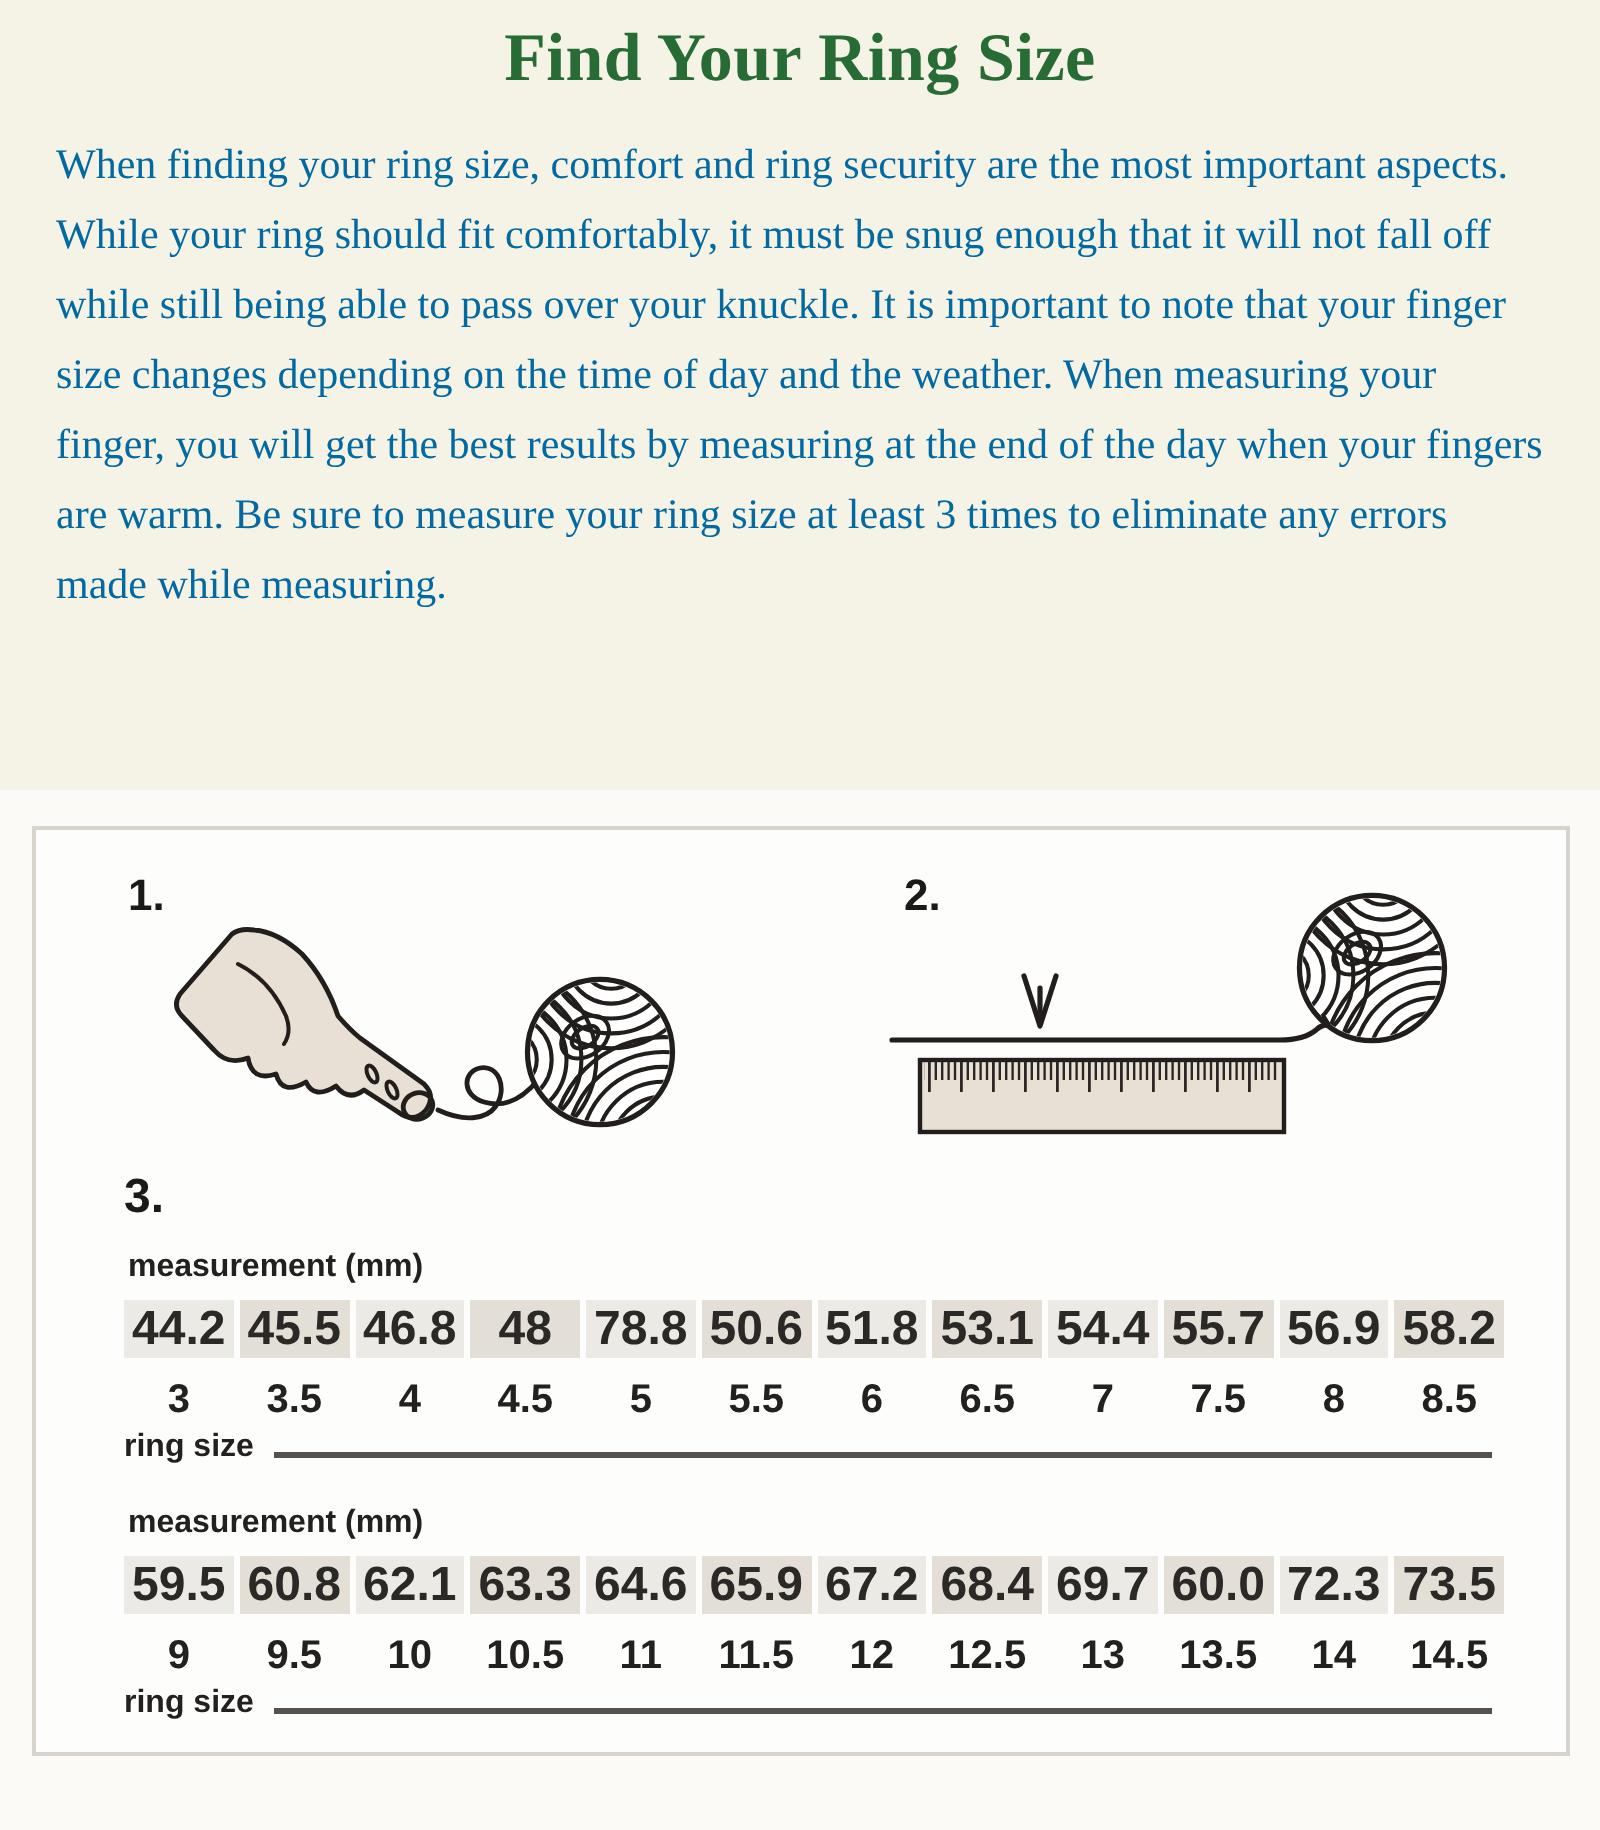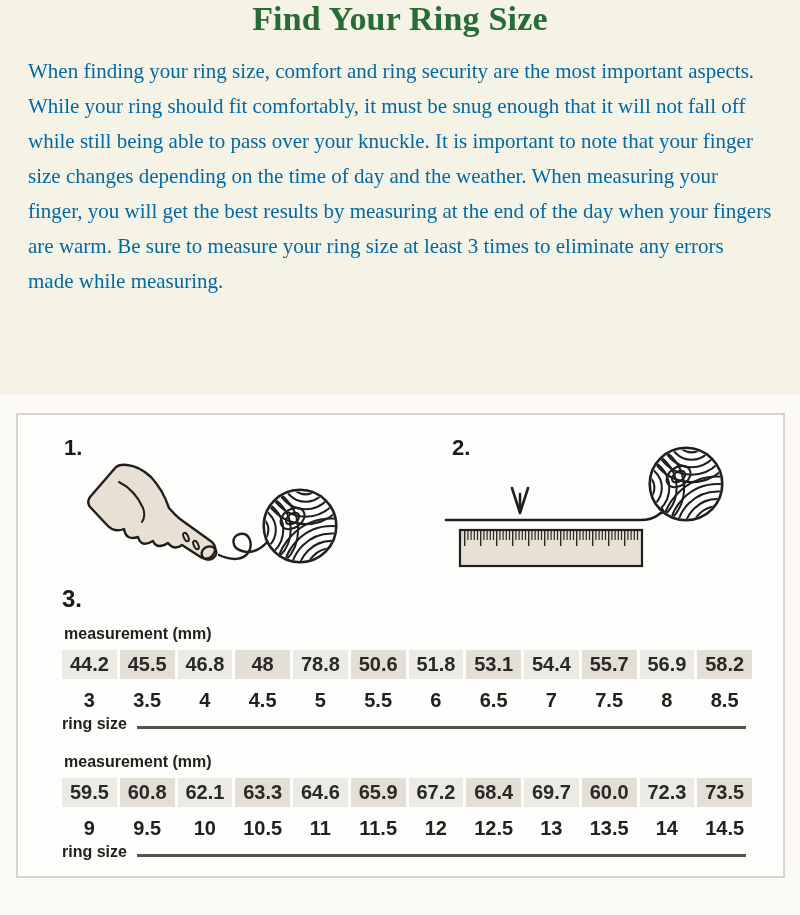--- a/index.html
+++ b/index.html
@@ -1,42 +1,42 @@
 <!DOCTYPE html>
 <html><head>
 <meta charset="utf-8">
 <style>
   html,body{margin:0;padding:0;}
   body{width:800px;height:915px;background:#fbfaf7;font-family:"Liberation Serif",serif;}
   .page{position:relative;width:800px;height:915px;overflow:hidden;}
 
   
   .hero{position:absolute;left:0;top:0;width:800px;height:395px;background:#f5f2e6;}
-  .hero h1{margin:0;padding-top:0;text-align:center;font-family:"Liberation Serif",serif;
+  .hero h1{margin:0;padding-top:11px;text-align:center;font-family:"Liberation Serif",serif;
            font-weight:bold;font-size:34px;color:#276b35;letter-spacing:.2px;}
   .hero p{margin:16px 28px 0 28px;font-size:21px;line-height:35px;color:#0369a1;}
 
   
   .panel{position:absolute;left:16px;top:413px;width:765px;height:461px;
          background:#fdfdfb;border:2px solid #d8d4cc;}
   .step-label{position:absolute;font-family:"Liberation Sans",sans-serif;font-weight:bold;
               font-size:22px;color:#1c1a17;}
   #step1{left:46px;top:20px;}
   #step2{left:434px;top:20px;}
   #step3{left:44px;top:170px;font-size:24px;}
   .illo1{position:absolute;left:67px;top:43px;width:260px;height:120px;}
   .illo2{position:absolute;left:422px;top:13px;width:320px;height:150px;}
 
   
   .tables{position:absolute;left:44px;top:210px;width:690px;font-family:"Liberation Sans",sans-serif;}
   .size-table + .size-table{margin-top:20px;}
   .m-label{font-weight:bold;font-size:16px;color:#23211e;margin:0 0 7px 2px;}
   .mm-row{display:flex;gap:3px;height:29px;}
   .mm-cell{flex:1;display:flex;align-items:center;justify-content:center;
-           background:#eceae4;font-weight:bold;font-size:20px;color:#2b2926;}
+           background:#eceae4;font-weight:bold;font-size:24px;color:#2b2926;}
   .mm-cell:nth-child(even){background:#e3dfd7;}
   .size-row{display:flex;gap:3px;height:26px;margin-top:8px;}
   .size-cell{flex:1;text-align:center;font-weight:bold;font-size:20px;color:#23211e;
              display:flex;align-items:center;justify-content:center;}
   .rs-row{display:flex;align-items:center;height:18px;margin-top:2px;}
   .rs-label{font-weight:bold;font-size:16px;color:#23211e;white-space:nowrap;}
   .rs-line{flex:1;height:3px;background:#55524d;margin-left:10px;margin-right:6px;margin-top:6px;}
 </style>
 </head>
 <body>

